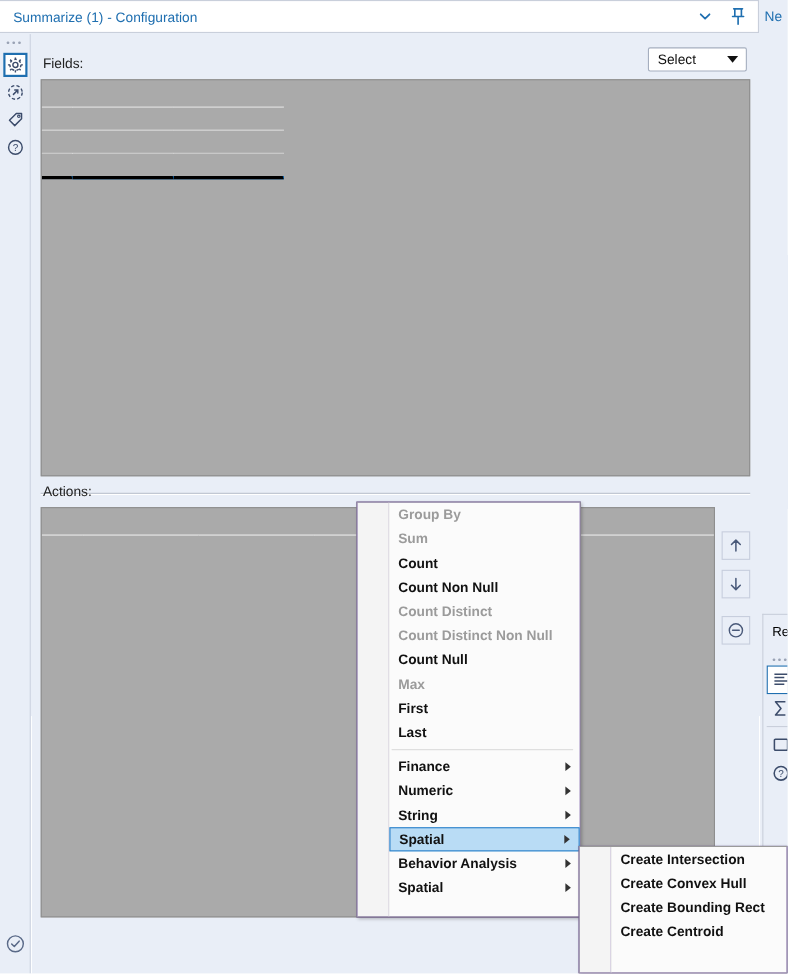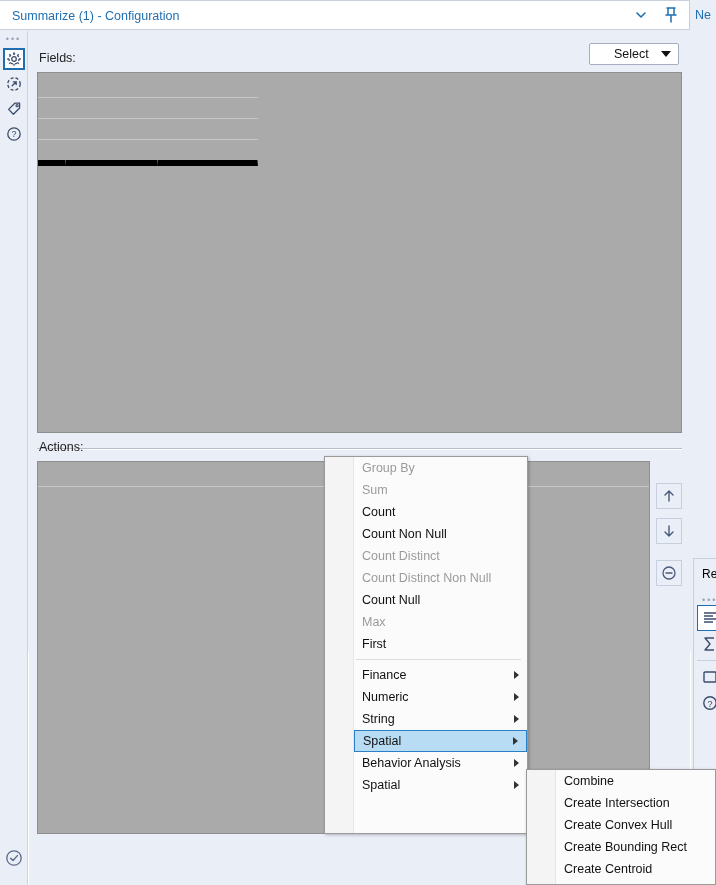--- a/index.html
+++ b/index.html
@@ -178,21 +178,21 @@
     position: absolute;
     background: #ffffff;
     border: 1px solid #a5aebf;
     border-radius: 2px;
     box-sizing: border-box;
     display: flex;
     align-items: center;
     cursor: pointer;
   }
   .combo .txt {
-    padding-left: 24px;
+    padding-left: 8px;
     font-size: 12.5px;
     color: #111;
     flex: 1;
   }
   .combo .arrow {
     width: 24px;
     display: flex;
     align-items: center;
     justify-content: center;
   }
@@ -255,21 +255,21 @@
   }
   .cell.rowhdr {
     padding-left: 0;
     justify-content: center;
     background: #ffffff;
   }
   .gridrow.selected .cell {
     background: #0c7cd5;
     color: #ffffff;
     border-right: 1px solid #0c7cd5;
-    border-bottom: 6px solid #000000;
+    border-bottom: 3px solid #000000;
   }
   .gridrow.selected .cell.rowhdr {
     background: #cfe4f5;
     color: #111;
   }
   .tri {
     width: 0; height: 0;
     border-top: 5px solid transparent;
     border-bottom: 5px solid transparent;
     border-left: 7px solid #333;
@@ -300,20 +300,21 @@
   }
 
   
   .menu {
     position: absolute;
     background: #4c1d95;
     border: 1px solid #9a9a9a;
     box-sizing: border-box;
     box-shadow: 1px 1px 3px rgba(0,0,0,.25);
     z-index: 50;
+    font-weight: bold;
   }
   .menu-inner {
     position: relative;
     background: #fbfbfb;
     margin-left: 28px;
     height: 100%;
     border-left: 1px solid #e6e6e6;
     box-sizing: border-box;
   }
   .menu-gutter {
@@ -560,20 +561,23 @@
       </div>
       <div class="mi">
         <span>Count Null</span>
       </div>
       <div class="mi disabled">
         <span>Max</span>
       </div>
       <div class="mi">
         <span>First</span>
       </div>
+      <div class="mi">
+        <span>Last</span>
+      </div>
 
       <div class="msep"></div>
 
       <div class="mi">
         <span>Finance</span>
         <span class="sub-arrow"></span>
       </div>
       <div class="mi">
         <span>Numeric</span>
         <span class="sub-arrow"></span>
@@ -594,23 +598,20 @@
         <span>Spatial</span>
         <span class="sub-arrow"></span>
       </div>
     </div>
   </div>
 
   <div class="menu" style="left:526px; top:769px; width:190px; height:116px;">
     <div class="menu-gutter"></div>
     <div class="menu-inner">
       <div class="mi">
-        <span>Combine</span>
-      </div>
-      <div class="mi">
         <span>Create Intersection</span>
       </div>
       <div class="mi">
         <span>Create Convex Hull</span>
       </div>
       <div class="mi">
         <span>Create Bounding Rect</span>
       </div>
       <div class="mi">
         <span>Create Centroid</span>

